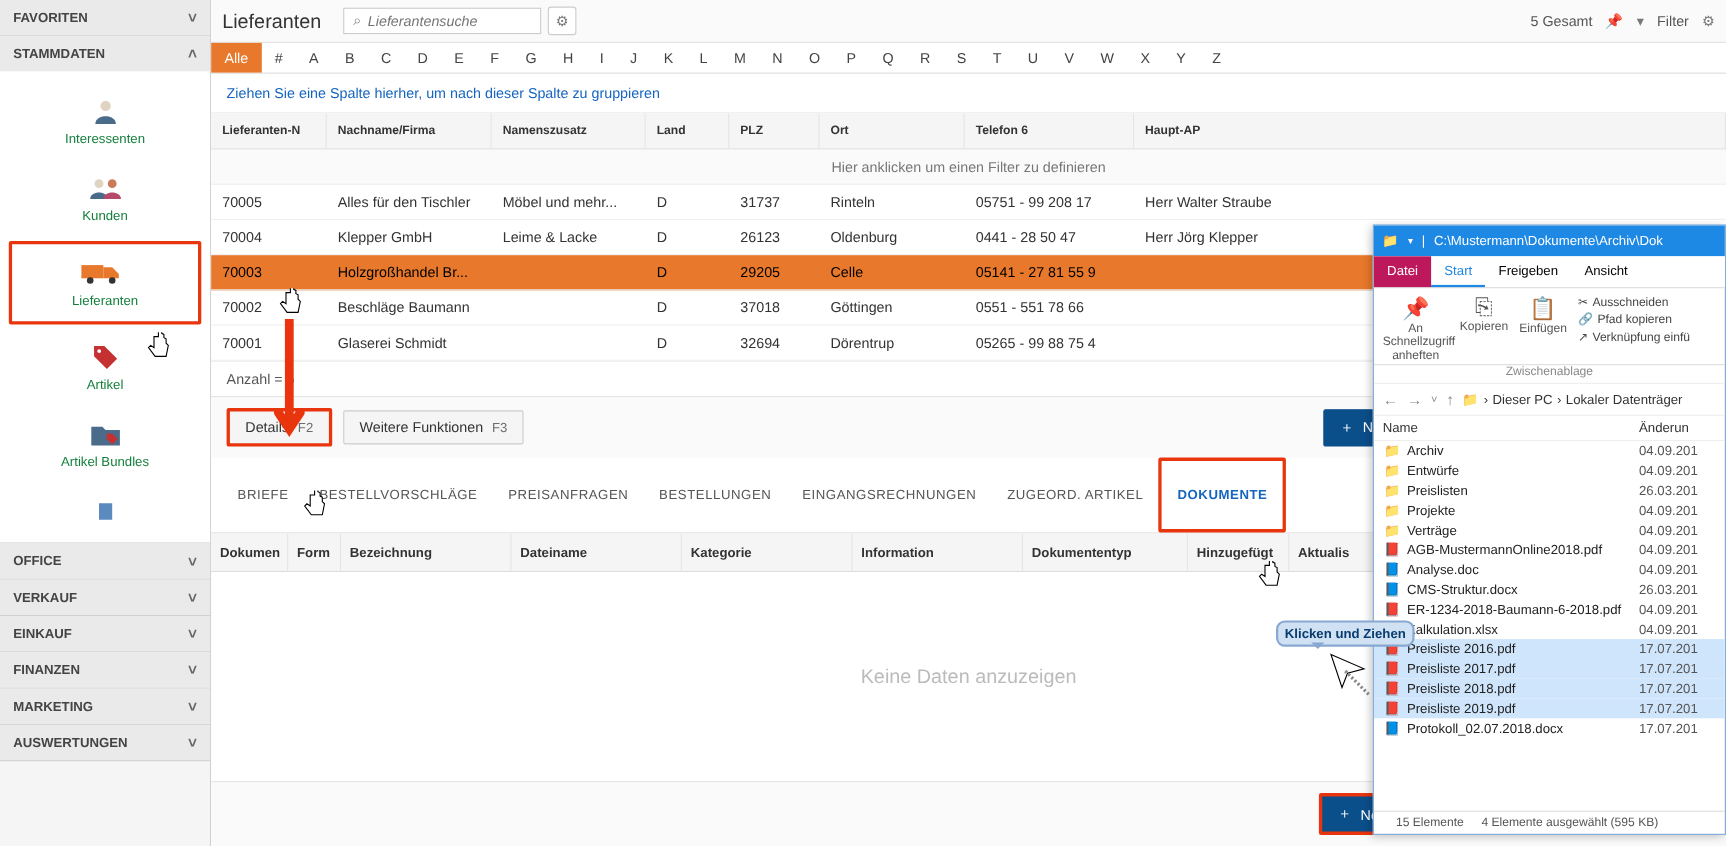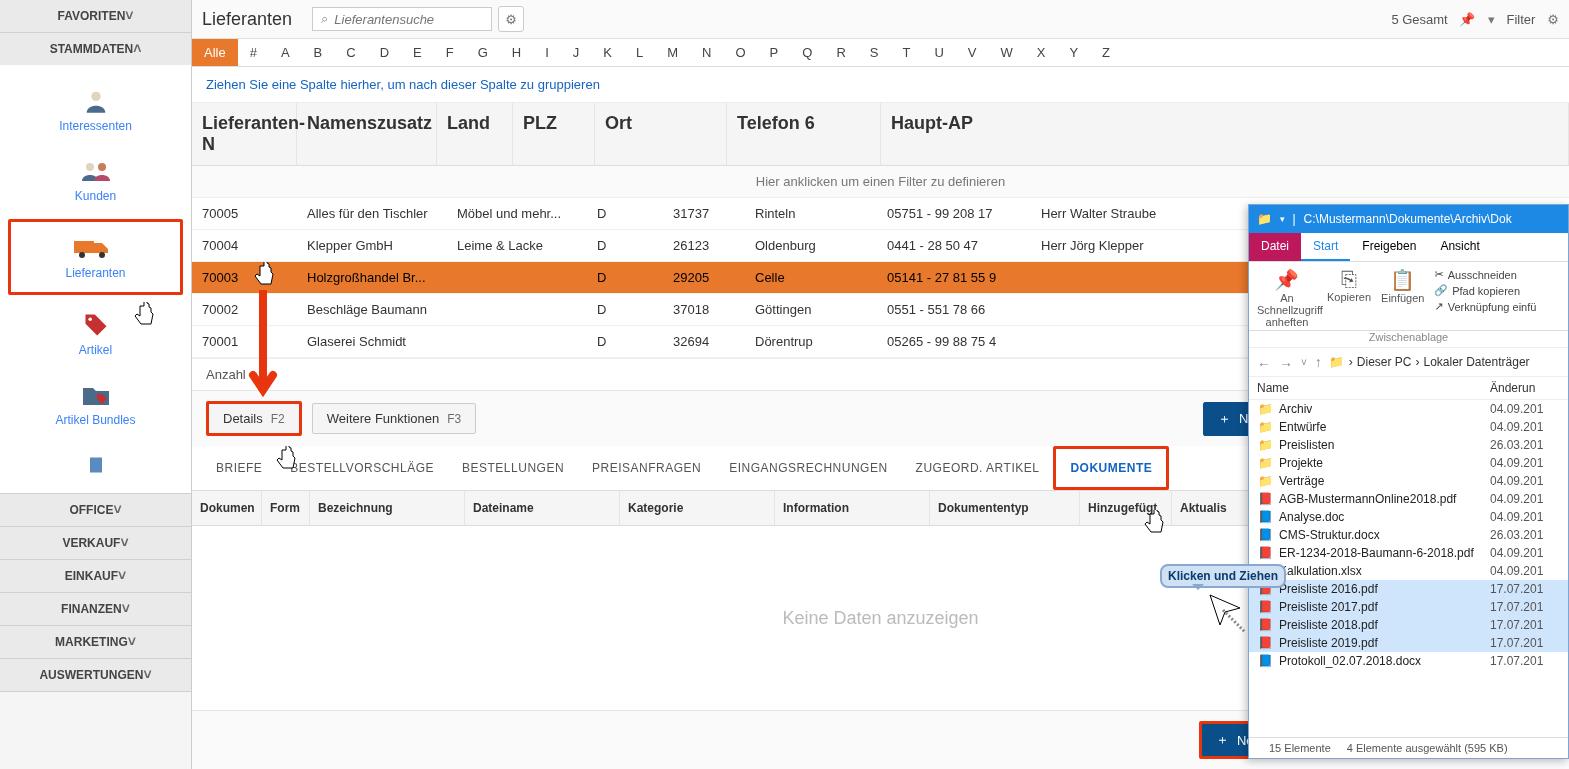--- a/index.html
+++ b/index.html
@@ -2,66 +2,66 @@
 <html><head>
 <meta charset="utf-8">
 <style>
 * { box-sizing: border-box; margin: 0; padding: 0; font-family: 'Segoe UI', Tahoma, sans-serif; }
 body { font-size: 13px; background: #fff; overflow: hidden; }
 .app { display: flex; width: 1569px; height: 769px; position: relative; }
 
 
 .sidebar { width: 192px; background: #f5f5f5; border-right: 1px solid #ccc; display: flex; flex-direction: column; }
 .nav-section { border-bottom: 1px solid #d0d0d0; }
-.nav-header { display: flex; justify-content: center; align-items: center; padding: 8px 12px; background: #eaeaea; font-size: 12px; font-weight: 600; color: #444; cursor: pointer; }
+.nav-header { display: flex; justify-content: space-between; align-items: center; padding: 8px 12px; background: #eaeaea; font-size: 12px; font-weight: 600; color: #444; cursor: pointer; }
 .nav-header .chev { font-size: 14px; color: #666; }
 .nav-items { background: #fff; padding: 10px 0; }
 .nav-item { display: flex; flex-direction: column; align-items: center; padding: 8px 0 12px; cursor: pointer; }
 .nav-item .icon-wrap { height: 36px; display: flex; align-items: center; justify-content: center; }
-.nav-item .lbl { font-size: 12px; color: #3b82f6; }
+.nav-item .lbl { font-size: 12px; color: #15803d; }
 .nav-item.highlight { border: 3px solid #e8350e; margin: 4px 8px; border-radius: 2px; }
 .nav-item.highlight .icon-wrap svg { transform: translateX(-4px); }
 
 
 .main { flex: 1; display: flex; flex-direction: column; background: #fff; position: relative; }
 .topbar { display: flex; align-items: center; padding: 6px 10px; border-bottom: 1px solid #e0e0e0; background: #fafafa; }
 .title { font-size: 18px; color: #333; margin-right: 20px; }
 .searchbox { display: flex; align-items: center; border: 1px solid #ccc; background: #fff; padding: 3px 8px; min-width: 180px; }
 .searchbox input { border: none; outline: none; font-size: 13px; font-style: italic; color: #888; width: 120px; }
 .gear-btn { width: 26px; height: 26px; border: 1px solid #ccc; border-radius: 3px; display: flex; align-items: center; justify-content: center; margin-left: 6px; color: #777; cursor: pointer; background:#fff; }
 .topbar-right { margin-left: auto; display: flex; align-items: center; gap: 12px; color: #555; justify-content: flex-end; }
 .pin, .filter-chev, .filter-gear { color: #777; cursor: pointer; }
 
 .alpha-row { display: flex; border-bottom: 1px solid #ddd; }
 .alpha-row span { padding: 6px 12px; font-size: 13px; color: #444; cursor: pointer; }
 .alpha-row span.active { background: #e8782b; color: #fff; }
 
 .group-hint { padding: 10px 14px; color: #1565c0; font-size: 13px; border-bottom: 1px solid #eee; }
 
 .grid-header { display: flex; background: #f5f5f5; border-bottom: 1px solid #ddd; }
-.col { padding: 10px 10px; font-size: 18px; font-weight: 600; color: #333; border-right: 1px solid #e5e5e5; }
+.col { padding: 10px 10px; font-size: 11px; font-weight: 600; color: #333; border-right: 1px solid #e5e5e5; }
 .c1{width:105px}.c2{width:150px}.c3{width:140px}.c4{width:76px}.c5{width:82px}.c6{width:132px}.c7{width:154px}.c8{flex:1}
 .filter-row { text-align: center; padding: 8px; color: #777; font-size: 13px; border-bottom: 1px solid #eee; background:#fafafa;}
 .gridbody .row { display: flex; border-bottom: 1px solid #f0f0f0; }
 .gridbody .row .cell { padding: 8px 10px; font-size: 13px; color: #333; }
 .gridbody .row.selected { background: #e8782b; color: #fff; }
 .gridbody .row.selected .cell { color: #000000; }
 .count-row { padding: 8px 14px; color: #555; font-size: 13px; border-top: 1px solid #eee; }
 
 .action-bar { display: flex; align-items: center; padding: 10px 14px; gap: 10px; border-top: 1px solid #e5e5e5; background:#fafafa;}
 .btn { display: inline-flex; align-items: center; gap: 8px; padding: 7px 14px; border: 1px solid #ccc; background: #f5f5f5; font-size: 13px; color: #333; cursor: pointer; border-radius: 2px; }
 .btn.primary { background: #0b4f8a; color: #fff; border-color: #0b4f8a; }
 .btn .fkey { color: inherit; opacity: .7; font-size: 12px; }
 .btn.highlight { border: 3px solid #e8350e; }
 .action-bar .spacer { flex: 1; }
 
 .tabs-row { display: flex; align-items: center; border-bottom: 1px solid #ddd; padding: 0 10px; }
 .tab { padding: 12px 14px; font-size: 12px; letter-spacing: .5px; color: #555; cursor: pointer; }
 .tab.active { color: #1565c0; font-weight: 600; border-bottom: 3px solid #1565c0; }
-.tab.highlight { border: 3px solid #e8350e; border-radius: 2px; padding: 12px 14px; }
+.tab.highlight { border: 3px solid #e8350e; border-radius: 2px; padding: 24px 14px; }
 .tabs-nav { margin-left: auto; display: flex; gap: 10px; color: #666; padding-right:8px; cursor:pointer;}
 
 .doc-header { display: flex; background: #f5f5f5; border-bottom: 1px solid #ddd; }
 .dh { padding: 10px 8px; font-size: 12px; font-weight: 600; color: #333; border-right: 1px solid #e5e5e5; }
 .d1{width:70px}.d2{width:48px}.d3{width:155px}.d4{width:155px}.d5{width:155px}.d6{width:155px}.d7{width:150px}.d8{width:92px}.d9{flex:1}
 .doc-empty { flex:1; display:flex; align-items:center; justify-content:center; color:#bbb; font-size:18px; min-height:130px; }
 
 .bottom-bar { display: flex; align-items: center; padding: 10px 14px; gap: 10px; border-top: 1px solid #e5e5e5; background:#fafafa;}
 .bottom-bar .spacer { flex: 1; }
 .btn.disabled { color: #aaa; background:#f5f5f5; }
@@ -260,20 +260,21 @@
         <span>W</span>
         <span>X</span>
         <span>Y</span>
         <span>Z</span>
       </div>
 
     <div class="group-hint">Ziehen Sie eine Spalte hierher, um nach dieser Spalte zu gruppieren</div>
 
     <div class="grid-header">
       <div class="col c1">Lieferanten-N</div>
+      <div class="col c2">Nachname/Firma</div>
       <div class="col c3">Namenszusatz</div>
       <div class="col c4">Land</div>
       <div class="col c5">PLZ</div>
       <div class="col c6">Ort</div>
       <div class="col c7">Telefon 6</div>
       <div class="col c8">Haupt-AP</div>
     </div>
     <div class="filter-row">Hier anklicken um einen Filter zu definieren</div>
     <div class="gridbody" id="gridbody">
         <div class="row">
@@ -350,22 +351,22 @@
         </button>
       <button class="btn">
           <span>Löschen</span>
           <span class="fkey">F12</span>
         </button>
     </div>
 
     <div class="tabs-row" id="tabsrow">
       <div class="tab">BRIEFE</div>
         <div class="tab">BESTELLVORSCHLÄGE</div>
+        <div class="tab">PREISANFRAGEN</div>
         <div class="tab">BESTELLUNGEN</div>
-        <div class="tab">PREISANFRAGEN</div>
         <div class="tab">EINGANGSRECHNUNGEN</div>
         <div class="tab">ZUGEORD. ARTIKEL</div>
         <div class="tab active highlight">DOKUMENTE</div>
         <div class="tabs-nav">
           <span>◂</span>
           <span>▸</span>
         </div>
     </div>
 
     <div class="doc-header">

